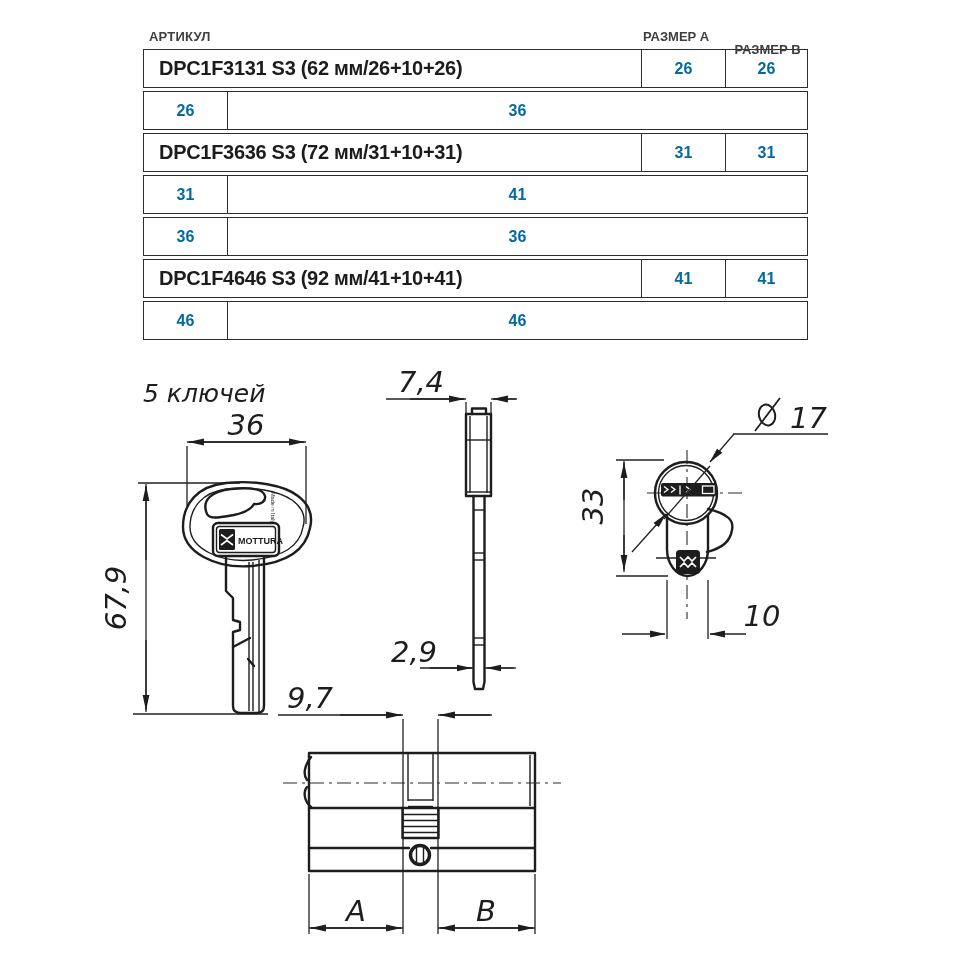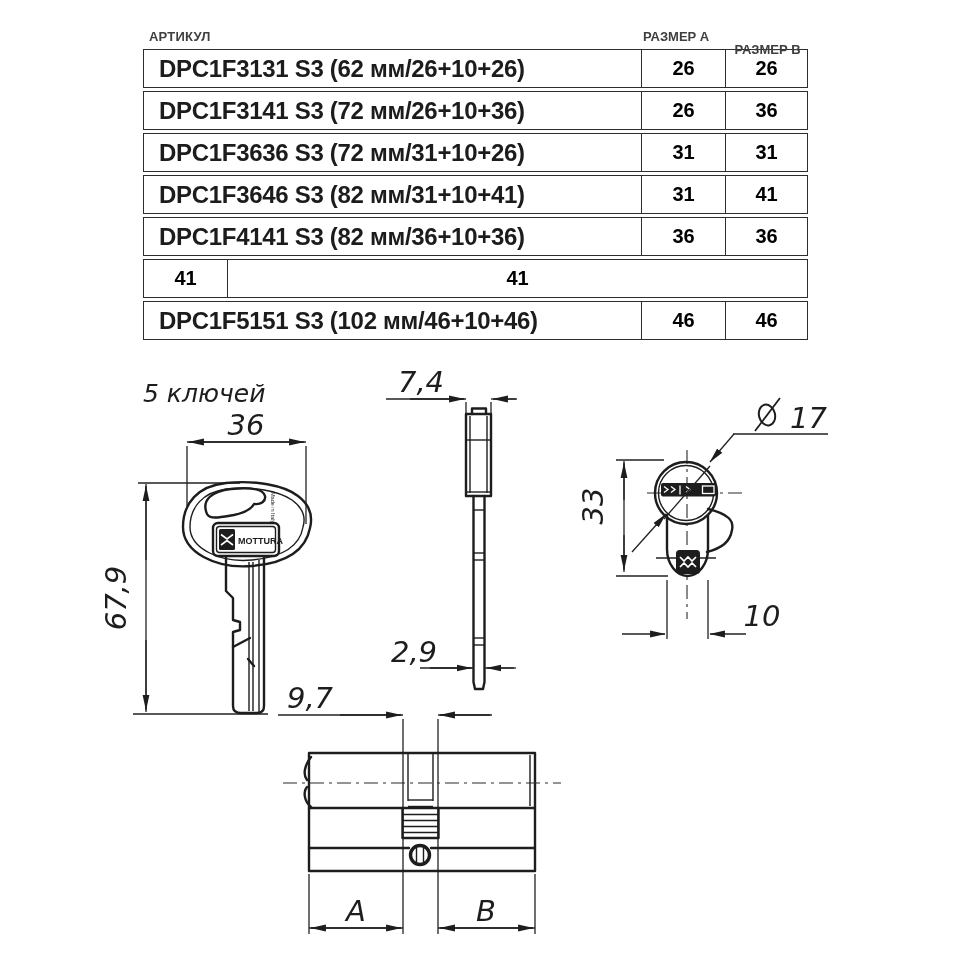--- a/index.html
+++ b/index.html
@@ -9,25 +9,25 @@
   
   .spec-table{position:absolute;left:143px;top:26px;width:665px;}
   .t-head{position:relative;height:23px;font-size:13px;font-weight:bold;color:#3f3f3f;}
   .h-article{position:absolute;left:6px;top:3px;letter-spacing:.2px;}
   .h-a{position:absolute;left:500px;width:84px;top:3px;}
   .h-b{position:absolute;left:584px;width:81px;text-align:center;top:3px;margin-top:13px;}
   .t-row{display:flex;height:39px;margin-bottom:3px;border:1.5px solid #2d2d2d;
          box-sizing:border-box;background:#fff;}
   .c-article{width:498px;box-sizing:border-box;border-right:1.5px solid #2d2d2d;
              display:flex;align-items:center;padding-left:15px;
-             font-size:24px;font-weight:bold;color:#1c1c1c;letter-spacing:-0.3px;white-space:nowrap;}
+             font-size:20px;font-weight:bold;color:#1c1c1c;letter-spacing:-0.3px;white-space:nowrap;}
   .c-a{width:84px;box-sizing:border-box;border-right:1.5px solid #2d2d2d;}
   .c-b{flex:1;}
   .c-val{display:flex;align-items:center;justify-content:center;
-         font-size:20px;font-weight:bold;color:#000000;}
+         font-size:16px;font-weight:bold;color:#0369a1;}
 
   
   .drawings{position:absolute;left:0;top:355px;width:970px;height:615px;}
   .ln{stroke:#222;stroke-width:1.3;fill:none;}
   .ob{stroke:#1d1d1d;stroke-width:2.4;fill:none;stroke-linejoin:round;stroke-linecap:round;}
   .ob-thin{stroke:#1d1d1d;stroke-width:1.4;fill:none;}
   .cl{stroke:#2a2a2a;stroke-width:1.1;fill:none;stroke-dasharray:14 5 3 5;}
   .dim-text{font-family:"DejaVu Sans","Liberation Sans",sans-serif;font-style:italic;
             font-size:29px;fill:#1d1d1d;}
   .small-label{font-family:"DejaVu Sans","Liberation Sans",sans-serif;font-style:italic;
@@ -46,45 +46,42 @@
       <span class="h-a">РАЗМЕР А</span>
       <span class="h-b">РАЗМЕР В</span>
     </div>
 
     <div class="t-row">
       <div class="c-article">DPC1F3131 S3 (62 мм/26+10+26)</div>
       <div class="c-a c-val">26</div>
       <div class="c-b c-val">26</div>
     </div>
     <div class="t-row">
-      <div class="c-article">DPC1F3141 S3 (72 мм/26+10+36)</div>
       <div class="c-a c-val">26</div>
       <div class="c-b c-val">36</div>
     </div>
     <div class="t-row">
-      <div class="c-article">DPC1F3636 S3 (72 мм/31+10+26)</div>
+      <div class="c-article">DPC1F3636 S3 (72 мм/31+10+31)</div>
       <div class="c-a c-val">31</div>
       <div class="c-b c-val">31</div>
     </div>
     <div class="t-row">
-      <div class="c-article">DPC1F3646 S3 (82 мм/31+10+41)</div>
       <div class="c-a c-val">31</div>
       <div class="c-b c-val">41</div>
     </div>
     <div class="t-row">
-      <div class="c-article">DPC1F4141 S3 (82 мм/36+10+36)</div>
       <div class="c-a c-val">36</div>
       <div class="c-b c-val">36</div>
     </div>
     <div class="t-row">
+      <div class="c-article">DPC1F4646 S3 (92 мм/41+10+41)</div>
       <div class="c-a c-val">41</div>
       <div class="c-b c-val">41</div>
     </div>
     <div class="t-row">
-      <div class="c-article">DPC1F5151 S3 (102 мм/46+10+46)</div>
       <div class="c-a c-val">46</div>
       <div class="c-b c-val">46</div>
     </div>
   </div>
 
   <svg class="drawings" viewBox="0 355 970 615">
     <defs>
       <marker id="ah" viewBox="0 0 12 6" refX="11.5" refY="3" markerWidth="12" markerHeight="6" orient="auto">
         <path d="M0,0.4 L12,3 L0,5.6 Z" fill="#1d1d1d"></path>
       </marker>

